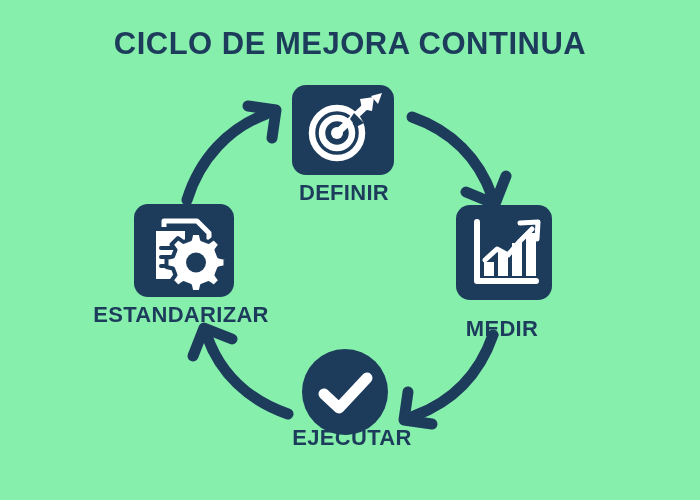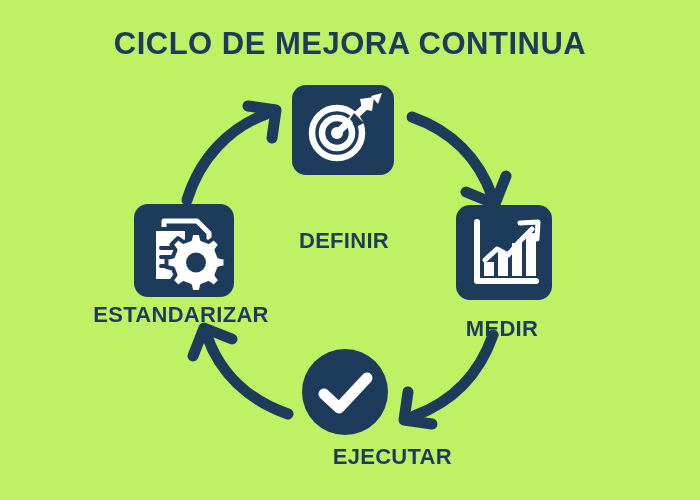--- a/index.html
+++ b/index.html
@@ -10,21 +10,21 @@
     width: 700px;
     height: 500px;
     background: #fdfcf7;
     font-family: "Liberation Sans", sans-serif;
     overflow: hidden;
   }
   #stage {
     position: relative;
     width: 700px;
     height: 500px;
-    background: #bef264;
+    background: #86efac;
   }
   #title {
     position: absolute;
     left: 0;
     top: 26px;
     width: 700px;
     text-align: center;
     font-size: 31px;
     font-weight: bold;
     letter-spacing: 0.5px;
@@ -61,27 +61,27 @@
   }
   #arrows {
     position: absolute;
     left: 0;
     top: 0;
     width: 700px;
     height: 500px;
   }
   
   #node-definir .node-box   { left: 292px; top: 85px;  width: 102px; height: 90px; }
-  #lbl-definir              { left: 244px; top: 180px; width: 200px; margin-top: 48px; }
+  #lbl-definir              { left: 244px; top: 180px; width: 200px; }
 
   #node-medir .node-box     { left: 456px; top: 205px; width: 96px;  height: 95px; }
   #lbl-medir                { left: 402px; top: 316px; width: 200px; }
 
   #node-ejecutar .node-circle { left: 302px; top: 349px; width: 86px; height: 86px; }
-  #lbl-ejecutar             { left: 252px; top: 444px; width: 200px; text-align: right; }
+  #lbl-ejecutar             { left: 252px; top: 425px; width: 200px; }
 
   #node-estandarizar .node-box { left: 134px; top: 204px; width: 100px; height: 93px; }
   #lbl-estandarizar         { left: 81px;  top: 302px; width: 200px; }
 </style>
 </head>
 <body>
 
 <div id="stage">
 
   <div id="title">CICLO DE MEJORA CONTINUA</div>

